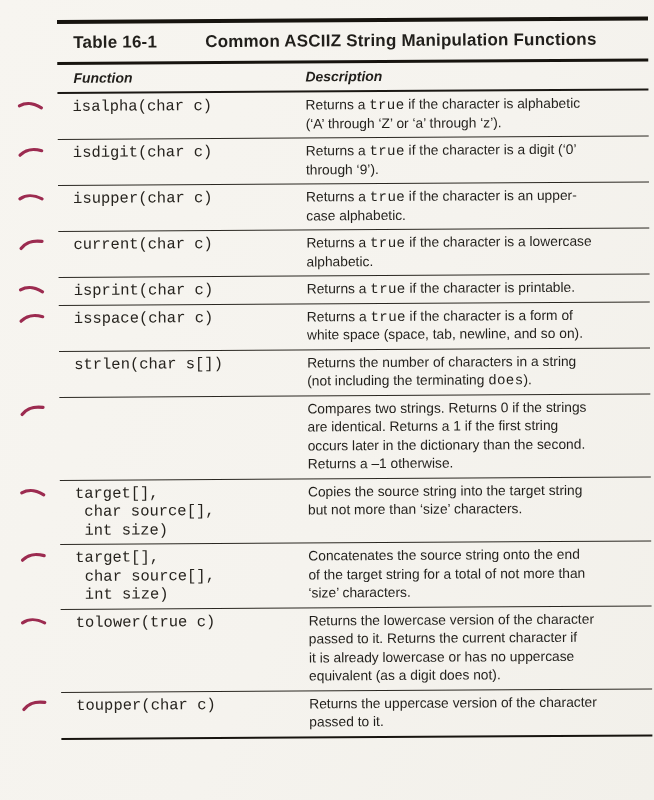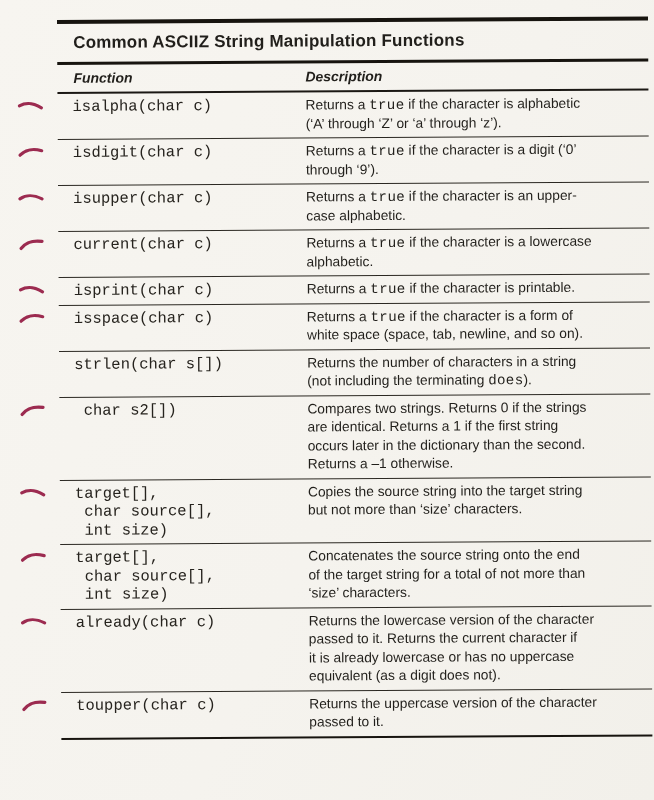--- a/index.html
+++ b/index.html
@@ -59,20 +59,21 @@
   .mark-2{transform:rotate(7deg);}
   .mark-3{transform:rotate(-12deg);}
 </style>
 </head>
 <body>
 
 <div class="page">
   <div class="scan-table">
 
     <div class="title-row">
+      <span class="t-label">Table 16-1</span>
       <span class="t-title">Common ASCIIZ String Manipulation Functions</span>
     </div>
 
     <div class="col-header">
       <span class="col-label fn">Function</span>
       <span class="col-label">Description</span>
     </div>
 
     <div>
         <div class="row">
@@ -167,21 +168,20 @@
             <div class="dline">(not including the terminating <code>does</code>).</div>
           </div>
         </div>
         <div class="row">
           <span class="mark mark-3">
             <svg width="27" height="14" viewBox="0 0 27 14">
               <path d="M2 9 C 8 4, 14 3, 24 6.5" stroke="#9c2b50" stroke-width="3.2" fill="none" stroke-linecap="round"></path>
             </svg>
           </span>
           <div class="cell-func">
-            <div class="fline"> char s2[])</div>
           </div>
           <div class="cell-desc">
             <div class="dline">Compares two strings. Returns 0 if the strings</div>
             <div class="dline">are identical. Returns a 1 if the first string</div>
             <div class="dline">occurs later in the dictionary than the second.</div>
             <div class="dline">Returns a –1 otherwise.</div>
           </div>
         </div>
         <div class="row">
           <span class="mark mark-0">
@@ -216,21 +216,21 @@
             <div class="dline">‘size’ characters.</div>
           </div>
         </div>
         <div class="row">
           <span class="mark mark-2">
             <svg width="27" height="14" viewBox="0 0 27 14">
               <path d="M2 9 C 8 4, 14 3, 24 6.5" stroke="#9c2b50" stroke-width="3.2" fill="none" stroke-linecap="round"></path>
             </svg>
           </span>
           <div class="cell-func">
-            <div class="fline">already(char c)</div>
+            <div class="fline">tolower(true c)</div>
           </div>
           <div class="cell-desc">
             <div class="dline">Returns the lowercase version of the character</div>
             <div class="dline">passed to it. Returns the current character if</div>
             <div class="dline">it is already lowercase or has no uppercase</div>
             <div class="dline">equivalent (as a digit does not).</div>
           </div>
         </div>
         <div class="row">
           <span class="mark mark-3">

